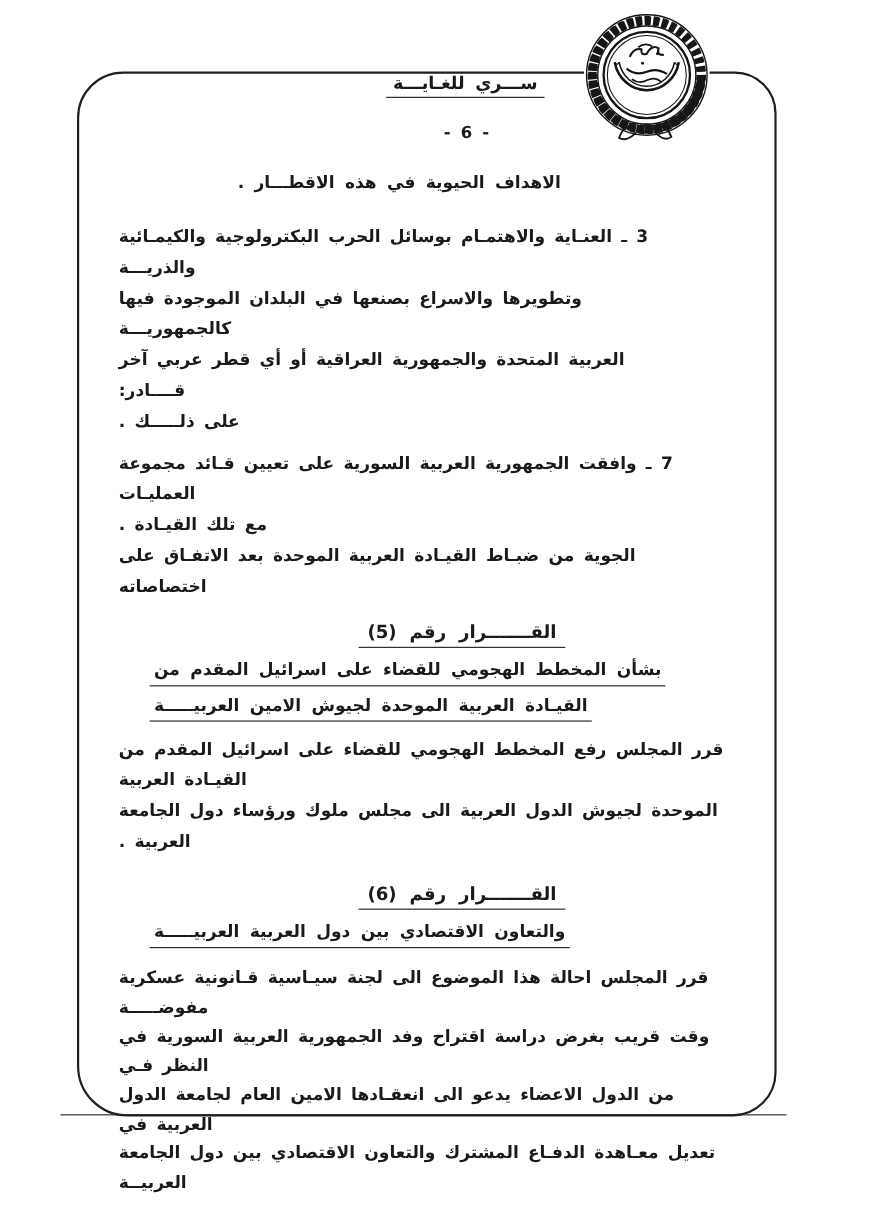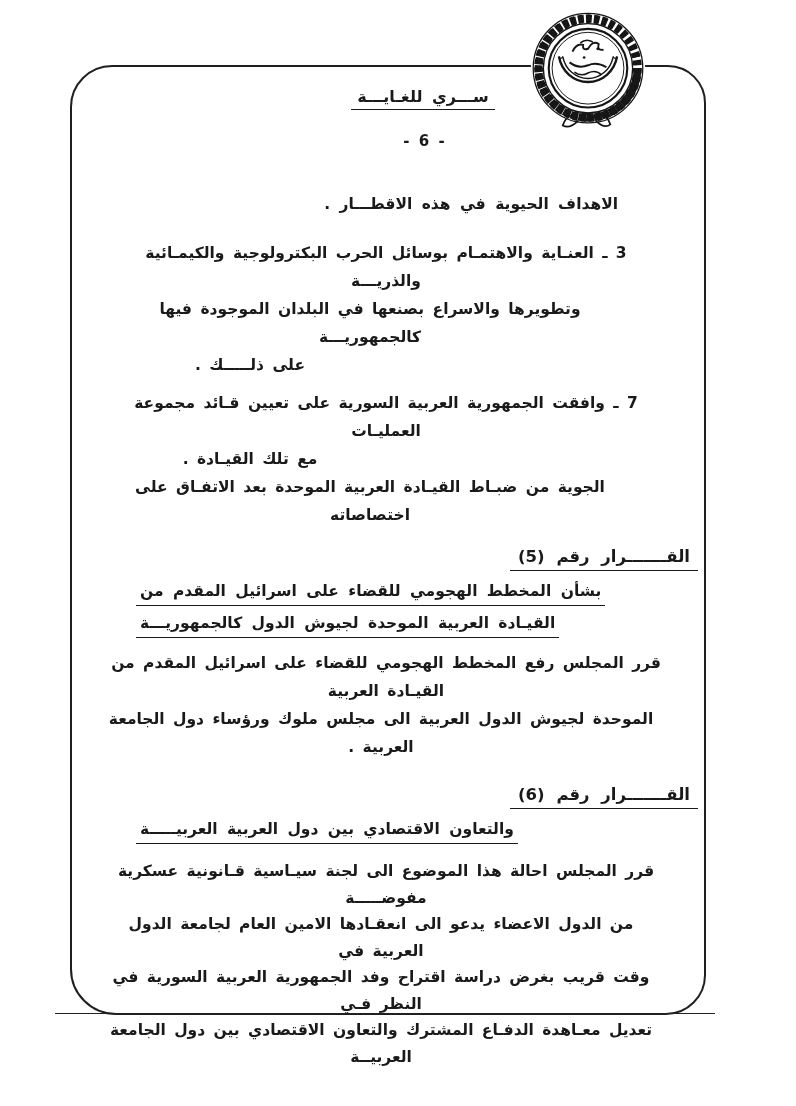--- a/index.html
+++ b/index.html
@@ -14,48 +14,48 @@
     box-sizing:border-box;background:#ffffff;
   }
   .scan-baseline{
     position:absolute;left:55px;top:1013px;width:660px;height:0;
     border-top:1.6px solid #222;
   }
   .emblem{
     position:absolute;left:524px;top:8px;width:128px;height:132px;z-index:5;
   }
   .content{
-    position:absolute;left:70px;top:71px;width:636px;height:950px;
+    position:absolute;left:70px;top:50px;width:636px;height:950px;
     box-sizing:border-box;padding:16px 42px 0 38px;direction:rtl;
   }
   .secret{
     text-align:center;
   }
   .secret .tag{
     display:inline-block;font-size:16px;font-weight:700;word-spacing:4px;
     padding:0 6px 3px 6px;
   }
   .secret-top{transform:translateX(37px);}
   .secret-top .tag{border-bottom:1.7px solid #1a1a1a;}
   .page-num{
     text-align:center;margin-top:22px;font-size:15px;font-weight:700;
     letter-spacing:2px;transform:translateX(39px);
   }
   .intro-line{
-    margin-top:45px;text-align:right;padding-right:46px;
+    margin-top:28px;text-align:center;padding-right:46px;
     font-size:15.5px;font-weight:700;word-spacing:4px;
   }
   .para{font-size:15.5px;font-weight:700;word-spacing:3px;line-height:28px;}
-  .para .ln{text-align:center;}
+  .para .ln{text-align:left;}
   .para .cont{padding-right:32px;}
   .para .tail{padding-right:272px;}
   .para-item3{margin-top:26px;}
   .para-item4{margin-top:10px;}
   .decision-title{
-    margin-top:18px;text-align:right;transform:translateX(34px);text-decoration:underline;
+    margin-top:18px;text-align:center;transform:translateX(34px);text-decoration:underline;
   }
   .decision-title .tt{
     display:inline-block;font-size:16.5px;font-weight:700;word-spacing:6px;
     border-bottom:1.7px solid #1a1a1a;padding:0 8px 4px 8px;
   }
   .subject{
     text-align:left;transform:translateX(28px);margin-top:10px;
   }
   .subject + .subject{margin-top:7px;}
   .subject .tt{
@@ -106,52 +106,53 @@
     <span class="tag">ســـري للغـايـــة</span>
   </div>
 
   <div class="page-num">- 6 -</div>
 
   <div class="intro-line">الاهداف الحيوية في هذه الاقطـــار .</div>
 
   <div class="para para-item3">
     <div class="ln">3 ـ العنـاية والاهتمـام بوسائل الحرب البكترولوجية والكيمـائية والذريـــة</div>
     <div class="ln cont">وتطويرها والاسراع بصنعها في البلدان الموجودة فيها كالجمهوريـــة</div>
+    <div class="ln cont">العربية المتحدة والجمهورية العراقية أو أي قطر عربي آخر قــــادر:</div>
     <div class="ln tail">على ذلـــــك .</div>
   </div>
 
   <div class="para para-item4">
     <div class="ln">7 ـ وافقت الجمهورية العربية السورية على تعيين قـائد مجموعة العمليـات</div>
     <div class="ln tail">مع تلك القيـادة .</div>
     <div class="ln cont">الجوية من ضبـاط القيـادة العربية الموحدة بعد الاتفـاق على اختصاصاته</div>
   </div>
 
   <div class="decision-title">
     <span class="tt">القـــــــرار رقم (5)</span>
   </div>
   <div class="subject">
     <span class="tt">بشأن المخطط الهجومي للقضاء على اسرائيل المقدم من</span>
   </div>
   <div class="subject">
-    <span class="tt">القيـادة العربية الموحدة لجيوش الدول كالجمهوريـــة</span>
+    <span class="tt">القيـادة العربية الموحدة لجيوش الامين العربيـــــة</span>
   </div>
 
   <div class="para d-body">
     <div class="ln">قرر المجلس رفع المخطط الهجومي للقضاء على اسرائيل المقدم من القيـادة العربية</div>
     <div class="ln cont2">الموحدة لجيوش الدول العربية الى مجلس ملوك ورؤساء دول الجامعة العربية .</div>
   </div>
 
   <div class="decision-title" style="margin-top:24px;">
     <span class="tt">القـــــــرار رقم (6)</span>
   </div>
   <div class="subject">
     <span class="tt">والتعاون الاقتصادي بين دول العربية العربيـــــة</span>
   </div>
 
   <div class="para d6-body">
     <div class="ln">قرر المجلس احالة هذا الموضوع الى لجنة سيـاسية قـانونية عسكرية مفوضـــــة</div>
+    <div class="ln cont2">وقت قريب بغرض دراسة اقتراح وفد الجمهورية العربية السورية في النظر فـي</div>
     <div class="ln cont2">من الدول الاعضاء يدعو الى انعقـادها الامين العام لجامعة الدول العربية في</div>
-    <div class="ln cont2">وقت قريب بغرض دراسة اقتراح وفد الجمهورية العربية السورية في النظر فـي</div>
     <div class="ln cont2">تعديل معـاهدة الدفـاع المشترك والتعاون الاقتصادي بين دول الجامعة العربيــة</div>
 
   </div>
 
 </div>
 
 </body></html>

